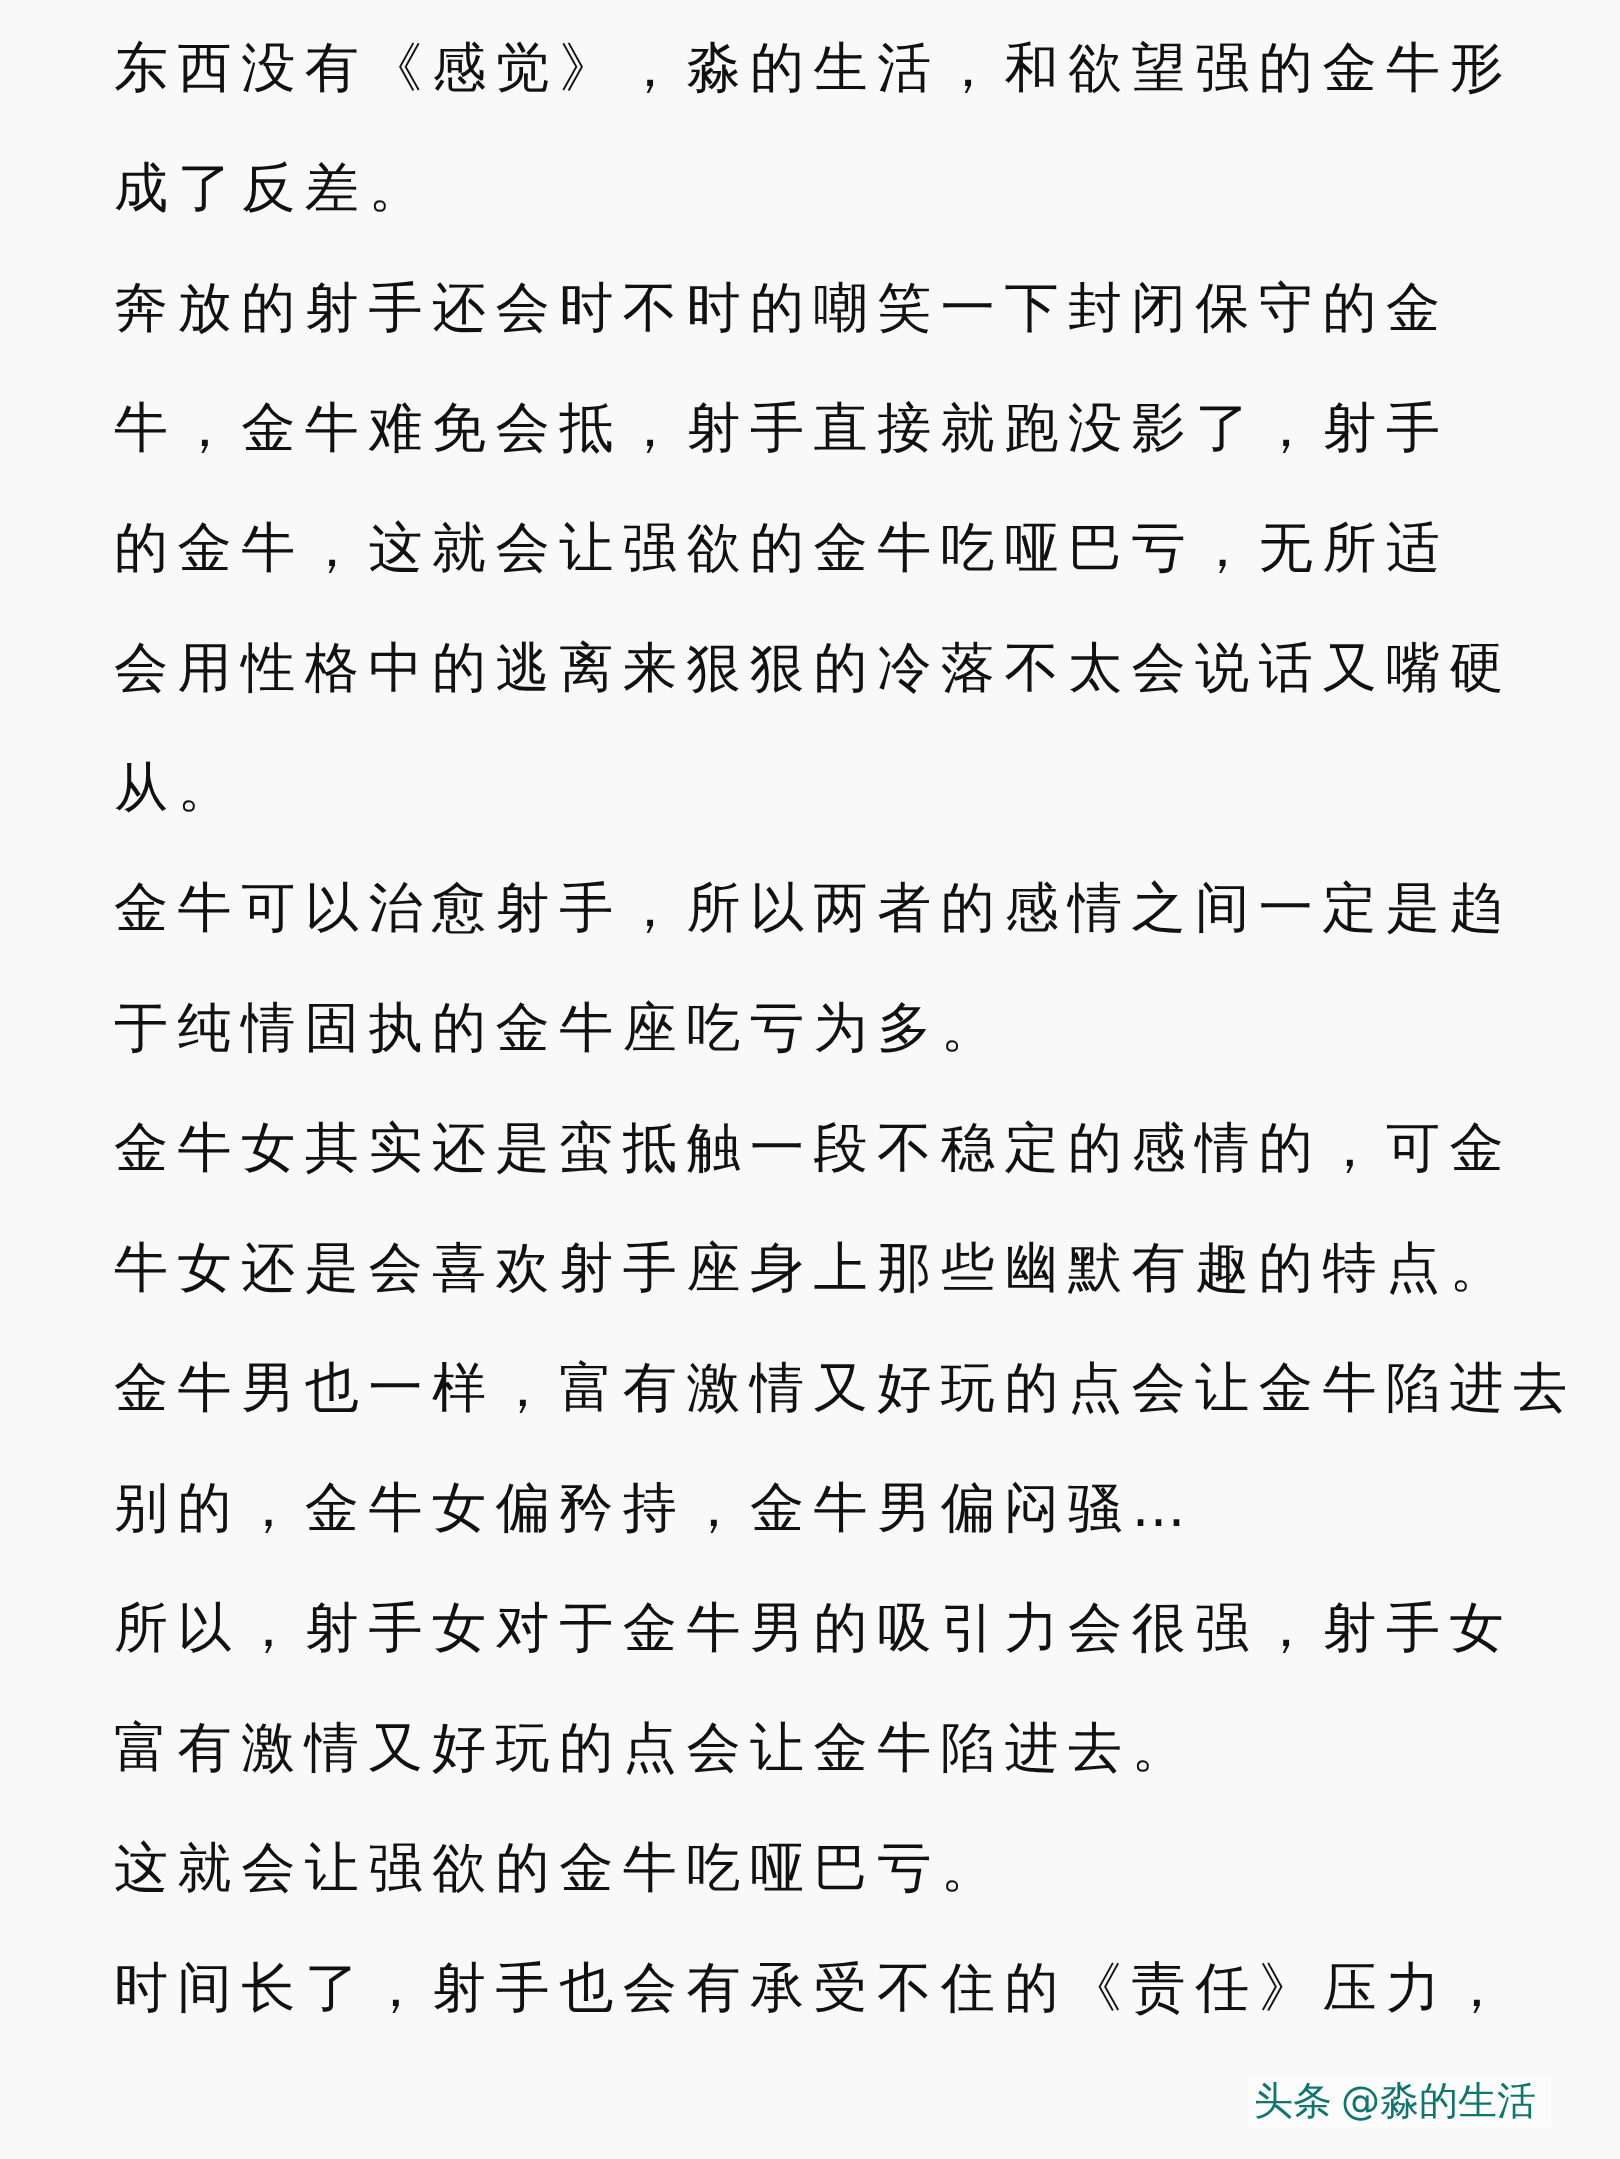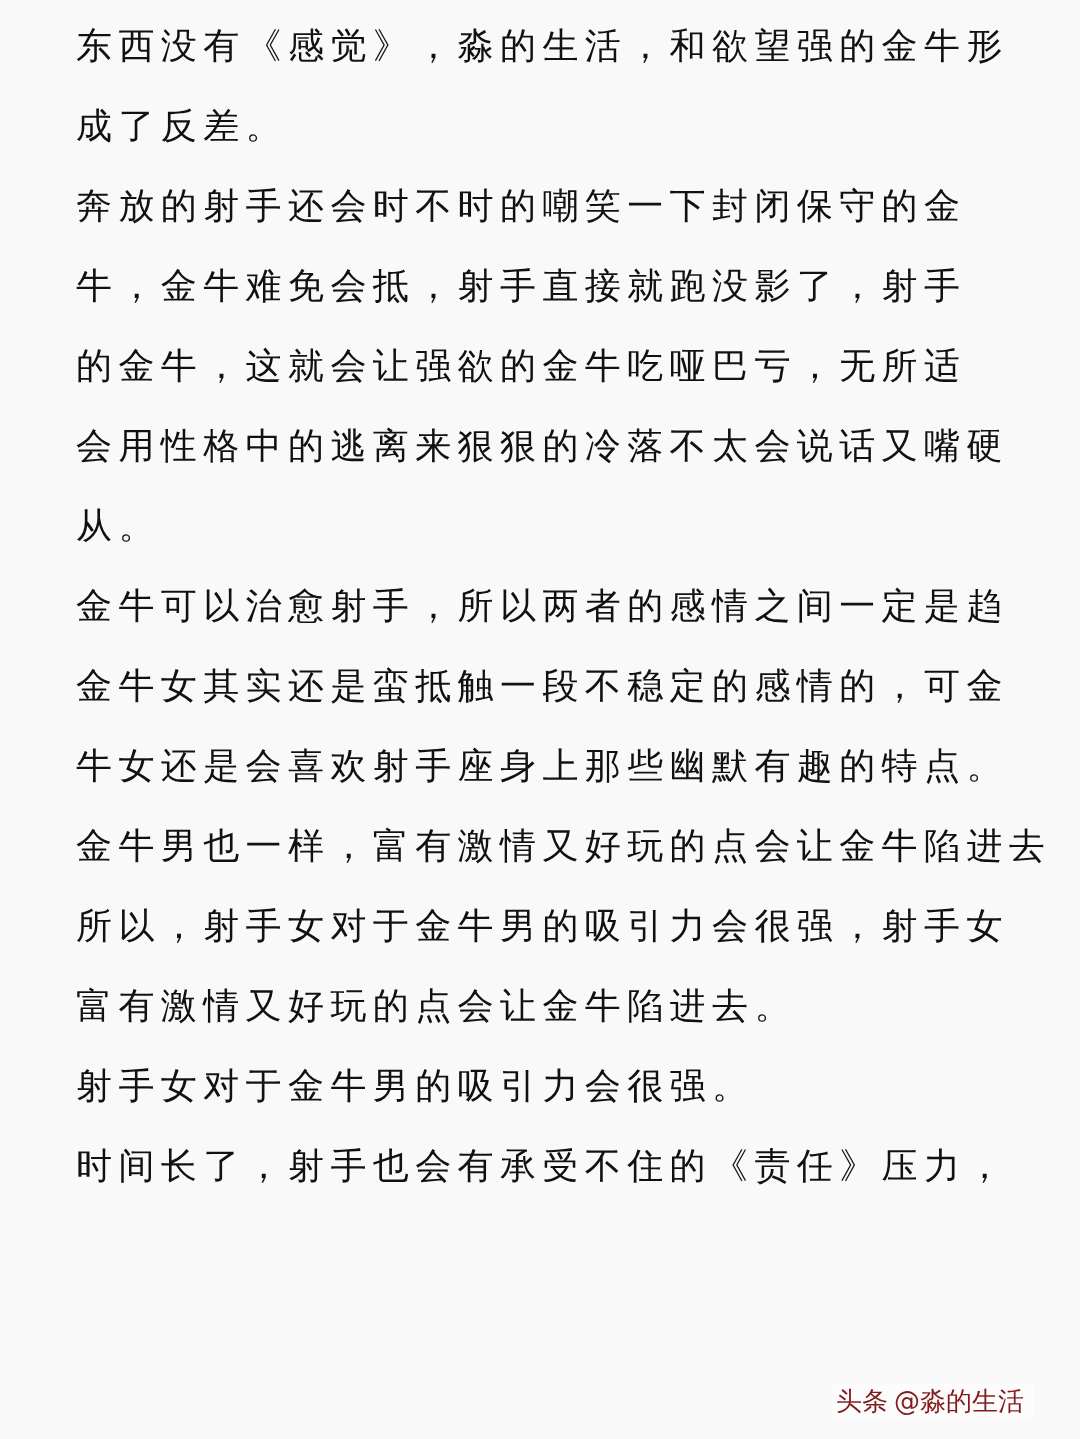--- a/index.html
+++ b/index.html
@@ -27,44 +27,46 @@
       font-size: 36px;
       letter-spacing: 6.4px;
       white-space: nowrap;
     }
     .watermark {
       position: absolute;
       left: 832px;
       top: 1384px;
       font-size: 26px;
       line-height: 34px;
-      color: #7f1d1d;
+      color: #0f766e;
       background: rgba(255,255,255,0.55);
       padding: 0 4px;
       white-space: nowrap;
       text-shadow: 0 0 2px #ffffff, 0 0 2px #ffffff;
     }
     .watermark span { margin-right: 6px; }
   </style>
 </head>
 <body>
 
 <div class="page">
   <div class="line">东西没有《感觉》，淼的生活，和欲望强的金牛形</div>
   <div class="line">成了反差。</div>
   <div class="line">奔放的射手还会时不时的嘲笑一下封闭保守的金</div>
   <div class="line">牛，金牛难免会抵，射手直接就跑没影了，射手</div>
   <div class="line">的金牛，这就会让强欲的金牛吃哑巴亏，无所适</div>
   <div class="line">会用性格中的逃离来狠狠的冷落不太会说话又嘴硬</div>
   <div class="line">从。</div>
   <div class="line">金牛可以治愈射手，所以两者的感情之间一定是趋</div>
+  <div class="line">于纯情固执的金牛座吃亏为多。</div>
   <div class="line">金牛女其实还是蛮抵触一段不稳定的感情的，可金</div>
   <div class="line">牛女还是会喜欢射手座身上那些幽默有趣的特点。</div>
   <div class="line">金牛男也一样，富有激情又好玩的点会让金牛陷进去</div>
+  <div class="line">别的，金牛女偏矜持，金牛男偏闷骚…</div>
   <div class="line">所以，射手女对于金牛男的吸引力会很强，射手女</div>
   <div class="line">富有激情又好玩的点会让金牛陷进去。</div>
-  <div class="line">射手女对于金牛男的吸引力会很强。</div>
+  <div class="line">这就会让强欲的金牛吃哑巴亏。</div>
   <div class="line">时间长了，射手也会有承受不住的《责任》压力，</div>
 </div>
 
 <div class="watermark">
   <span>头条</span><span>@淼的生活</span>
 </div>
 
 </body></html>

